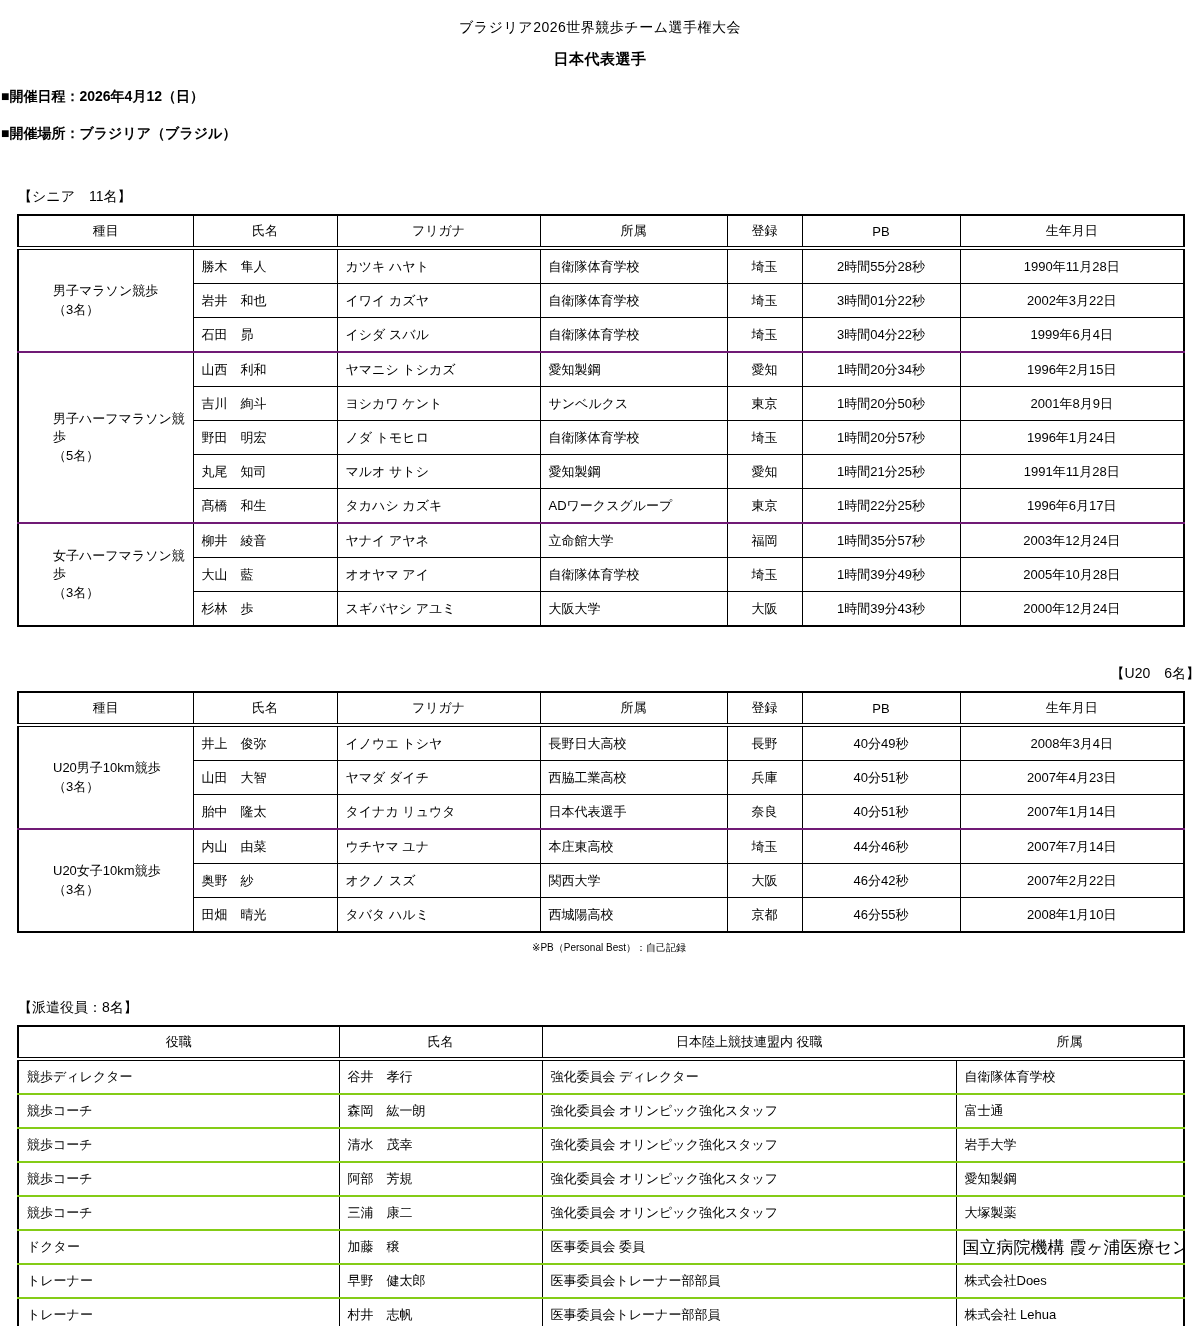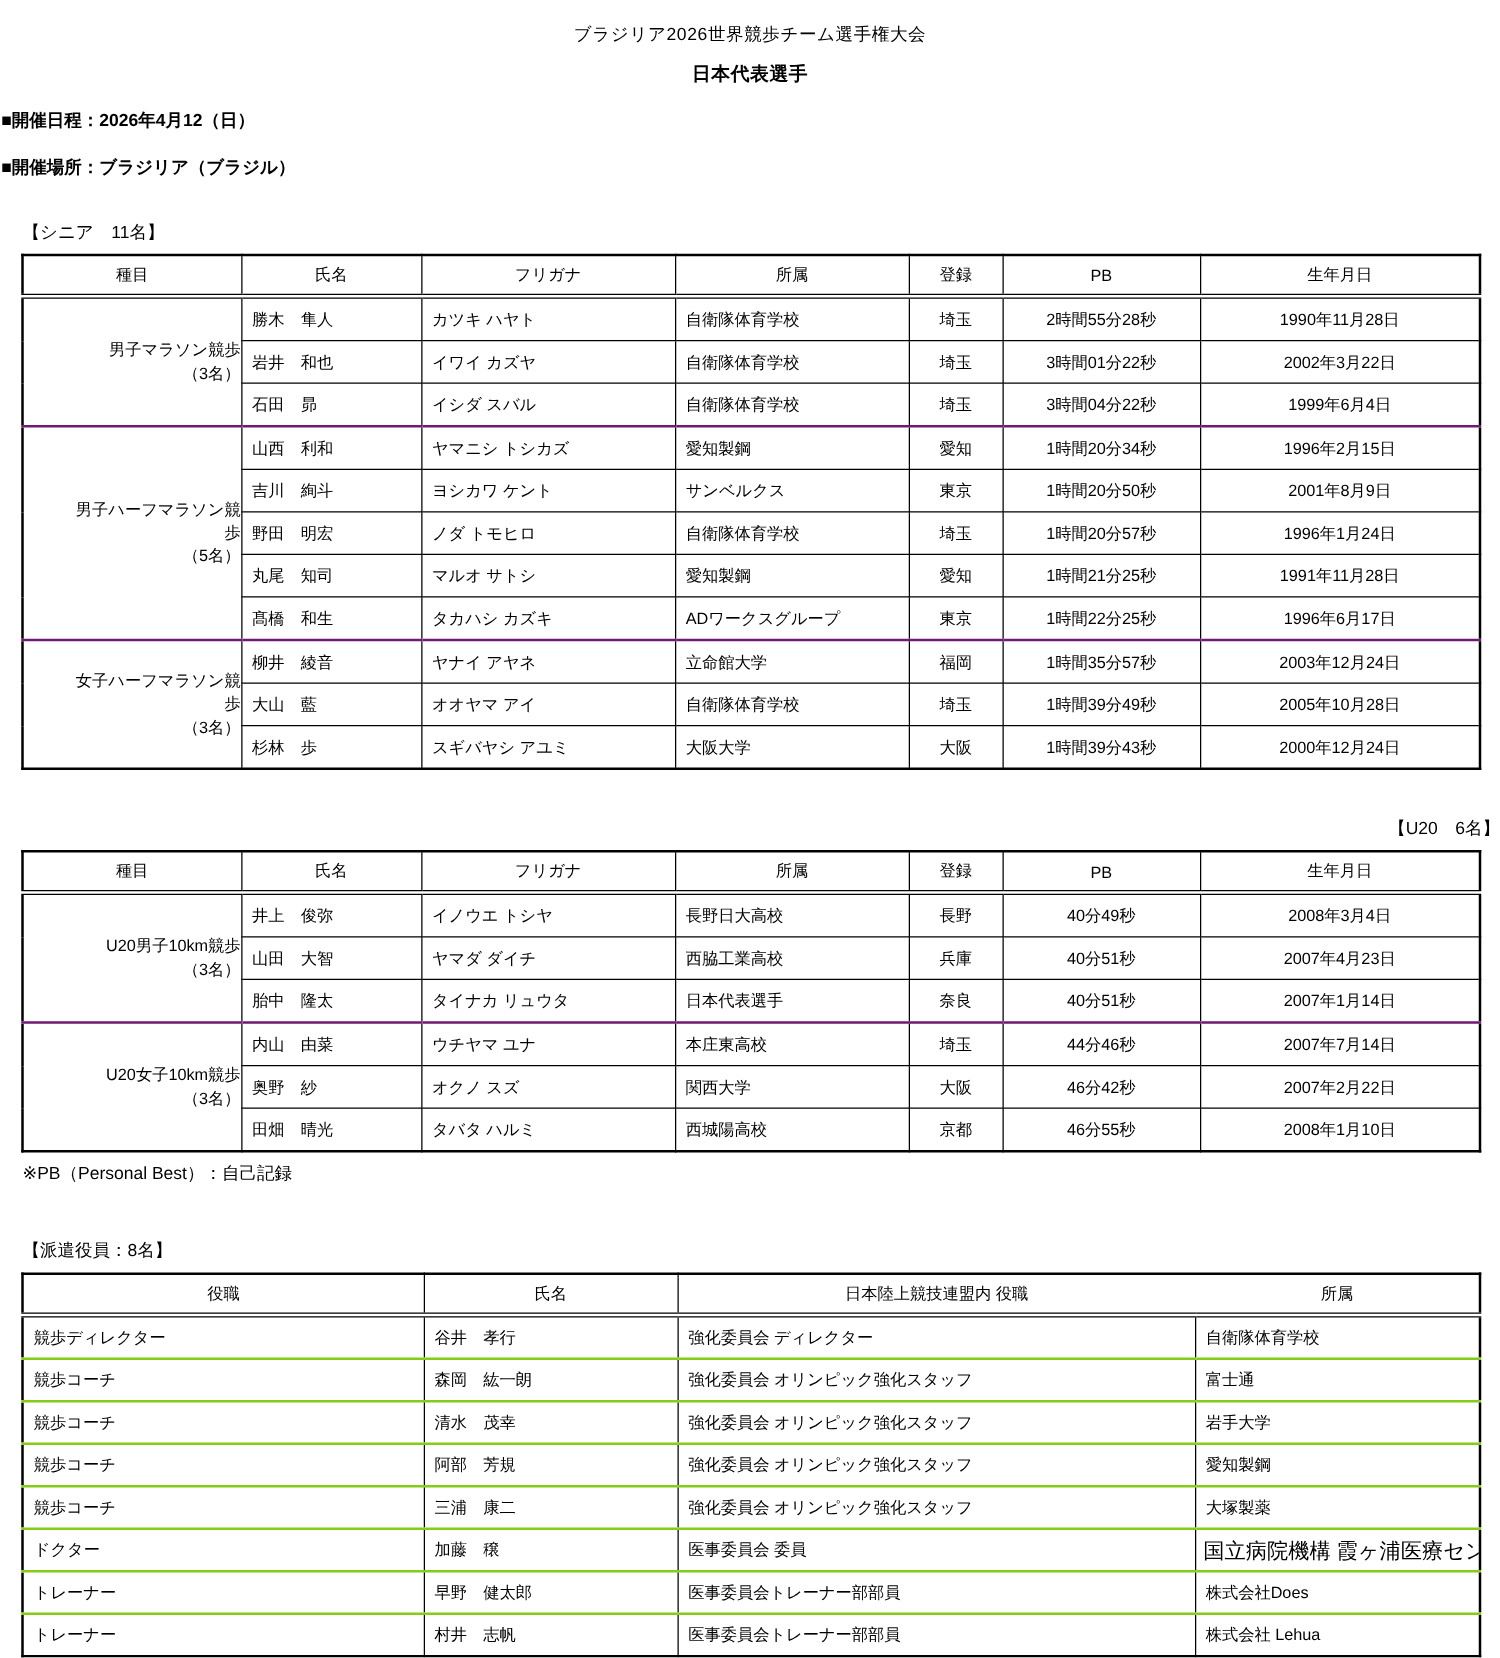--- a/index.html
+++ b/index.html
@@ -5,41 +5,41 @@
   html,body{margin:0;padding:0;background:#fff;}
   body{
     width:1200px;height:1326px;color:#000;
     font-family:"Liberation Sans","DejaVu Sans",sans-serif;
     -webkit-font-smoothing:antialiased;
   }
   .title{font-size:14px;font-weight:normal;text-align:center;padding-top:19px;letter-spacing:.5px;}
   .subtitle{font-size:15px;font-weight:bold;text-align:center;margin-top:13px;letter-spacing:.5px;}
   .info{font-size:14px;font-weight:bold;margin-left:1px;margin-top:19px;}
   .section-label{font-size:14px;margin-left:18px;}
-  .label-senior{margin-top:34px;}
+  .label-senior{margin-top:45px;}
   .label-u20{margin-top:38px;text-align:right;}
   .label-officials{margin-top:44px;}
-  .pb-note{font-size:14px;margin-left:18px;margin-top:8px;}
+  .pb-note{font-size:10px;margin-left:18px;margin-top:8px;text-align:center;}
 
   table{
     border-collapse:collapse;table-layout:fixed;
     margin-left:17px;width:1166px;font-size:13px;margin-top:8px;
     border:2px solid #000;
   }
   th,td{
     border:1px solid #000;font-weight:normal;padding:0;
     overflow:hidden;white-space:nowrap;vertical-align:middle;
   }
   thead th{height:30px;text-align:center;border-bottom:4px double #000;}
   .roster tbody td{height:33px;}
   .officials tbody td{height:32px;}
   .officials tbody tr:not(:first-child) td{border-top:2px solid #84cc16;}
   td.c{text-align:center;}
   td.l{text-align:left;padding-left:8px;}
-  td.event-cell{text-align:right;line-height:1.4;white-space:normal;padding-left:34px;}
+  td.event-cell{text-align:left;line-height:1.4;white-space:normal;padding-left:34px;}
   tr.group-start td{border-top:2px solid #701a75;}
   th.no-left{border-left:none;}
   th.no-right{border-right:none;}
   td.small-cell{font-size:17px;padding-left:6px;}
 </style>
 </head>
 <body>
 
 <div class="title">ブラジリア2026世界競歩チーム選手権大会</div>
 <div class="subtitle">日本代表選手</div>

